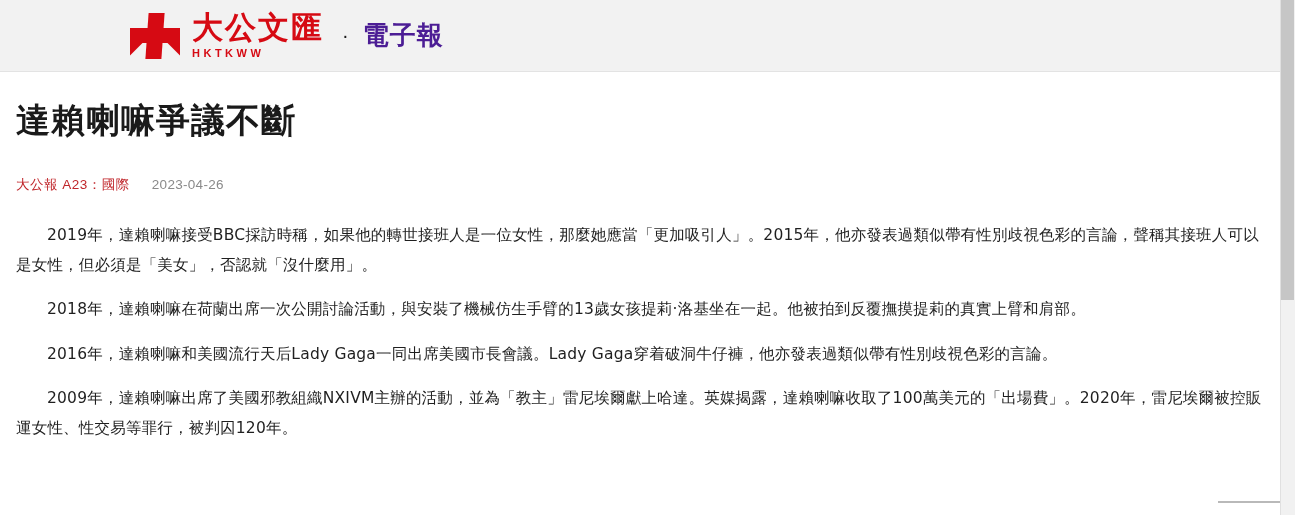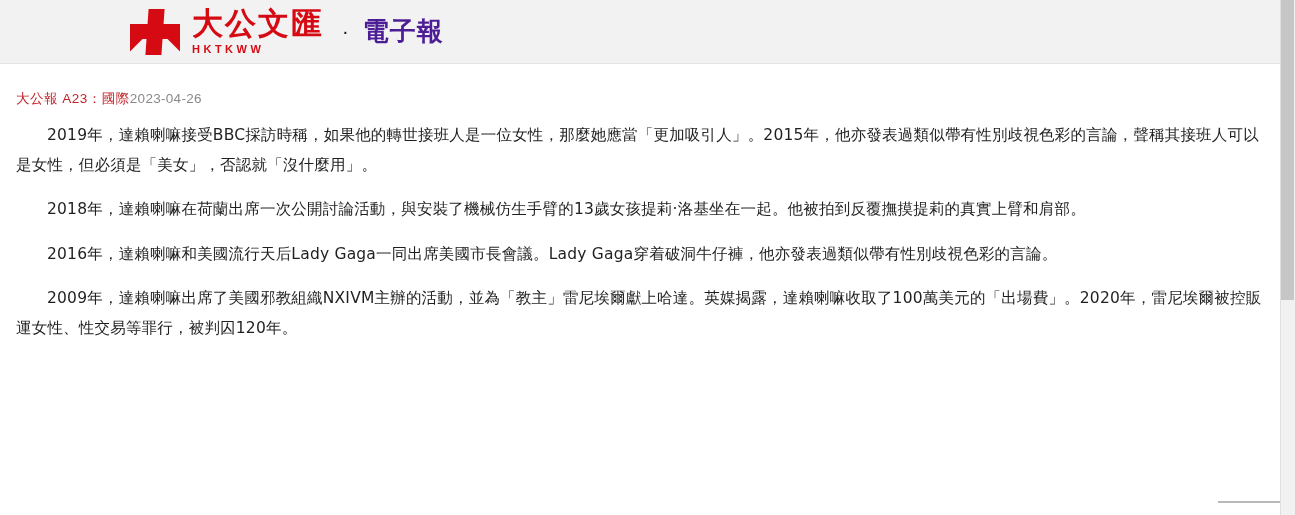--- a/index.html
+++ b/index.html
@@ -11,21 +11,21 @@
     width: 1295px;
     height: 515px;
     font-family: "Liberation Sans", sans-serif;
     color: #222;
     overflow: hidden;
     position: relative;
   }
 
   
   .site-header {
-    height: 64px;
+    height: 72px;
     background: #f2f2f2;
     border-bottom: 1px solid #e3e3e3;
     display: flex;
     align-items: center;
     padding-left: 128px;
     box-sizing: border-box;
   }
   .logo-wrap {
     display: flex;
     align-items: center;
@@ -116,21 +116,22 @@
     font-family: "DejaVu Sans", sans-serif;
     font-size: 34px;
     font-weight: bold;
     color: #1a1a1a;
     letter-spacing: 1px;
     margin: 0 0 32px 0;
   }
   .meta-line {
     display: flex;
     align-items: baseline;
-    margin-bottom: 12px;
+    gap: 22px;
+    margin-bottom: 26px;
   }
   .meta-source {
     font-size: 13.5px;
     color: #c0262b;
     letter-spacing: 0.5px;
   }
   .meta-date {
     font-size: 13.5px;
     color: #8a8a8a;
     letter-spacing: 0.3px;
@@ -191,20 +192,21 @@
     <div class="logo-textblock">
       <span class="logo-cn">大公文匯</span>
       <span class="logo-en">HKTKWW</span>
     </div>
     <span class="logo-sep">·</span>
     <span class="logo-epaper">電子報</span>
   </div>
 </div>
 
 <div class="article">
+  <h1 class="article-title">達賴喇嘛爭議不斷</h1>
 
   <div class="meta-line">
     <span class="meta-source">大公報 A23：國際</span>
     <span class="meta-date">2023-04-26</span>
   </div>
 
   <p class="para">2019年，達賴喇嘛接受BBC採訪時稱，如果他的轉世接班人是一位女性，那麼她應當「更加吸引人」。2015年，他亦發表過類似帶有性別歧視色彩的言論，聲稱其接班人可以是女性，但必須是「美女」，否認就「沒什麼用」。</p>
   <p class="para">2018年，達賴喇嘛在荷蘭出席一次公開討論活動，與安裝了機械仿生手臂的13歲女孩提莉·洛基坐在一起。他被拍到反覆撫摸提莉的真實上臂和肩部。</p>
   <p class="para">2016年，達賴喇嘛和美國流行天后Lady Gaga一同出席美國市長會議。Lady Gaga穿着破洞牛仔褲，他亦發表過類似帶有性別歧視色彩的言論。</p>
   <p class="para">2009年，達賴喇嘛出席了美國邪教組織NXIVM主辦的活動，並為「教主」雷尼埃爾獻上哈達。英媒揭露，達賴喇嘛收取了100萬美元的「出場費」。2020年，雷尼埃爾被控販運女性、性交易等罪行，被判囚120年。</p>

